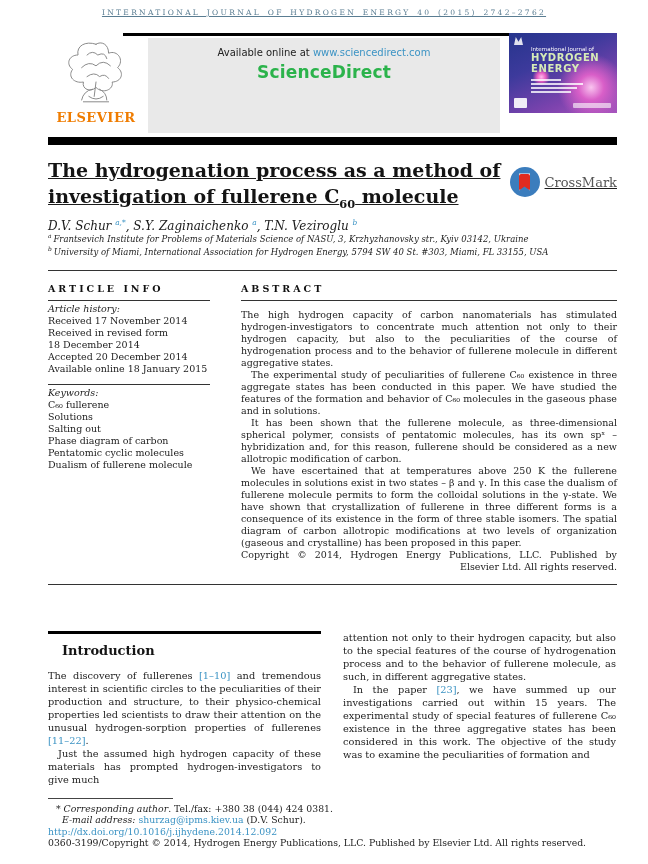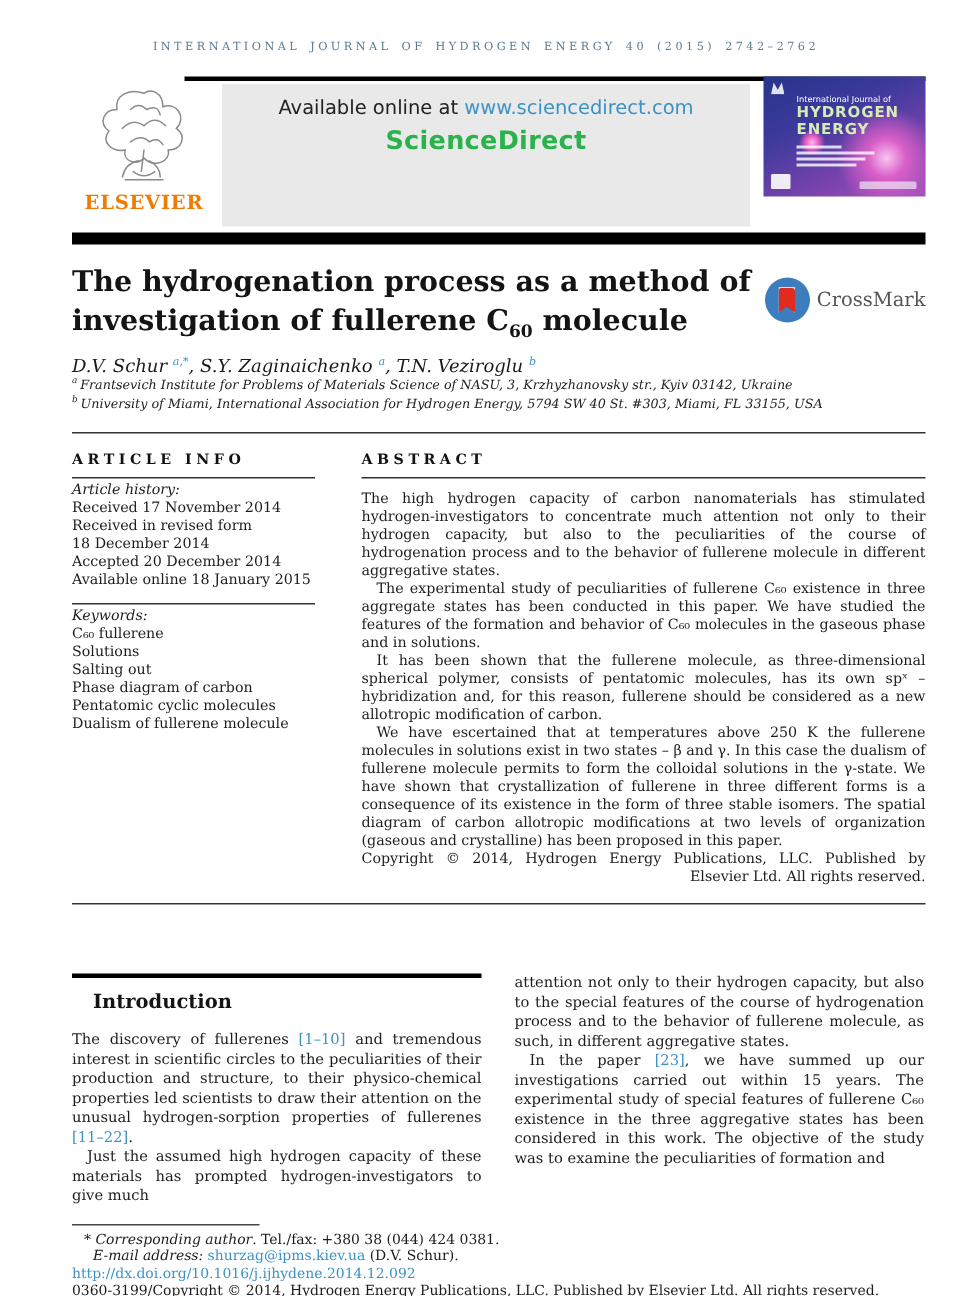--- a/index.html
+++ b/index.html
@@ -5,32 +5,32 @@
   html,body{margin:0;padding:0;background:#ffffff;}
   .page{position:relative;width:648px;height:864px;background:#fff;overflow:hidden;
         font-family:"DejaVu Serif",serif;color:#1c1c1c;margin:0 auto;}
   .content{padding:0 31px 0 48px;}
   sup,sub{line-height:0;font-size:65%;}
   .link{color:#3b93c4;}
   .cite{color:#3b93c4;}
   .it{font-style:italic;}
 
   
-  .running-head{padding-top:26px;text-align:center;font-size:7.5px;letter-spacing:2.3px;
-                color:#5a7d92;word-spacing:2px;}
+  .running-head{padding-top:8px;text-align:center;font-size:7.5px;letter-spacing:2.3px;
+                color:#5a7d92;word-spacing:2px;text-decoration:underline;}
 
   
   .masthead{position:relative;height:104px;margin-top:16px;}
   .rule-top{position:absolute;top:0;left:75px;right:0;height:3px;background:#000;}
   .els-box{position:absolute;left:0;top:2px;width:96px;text-align:center;}
   .els-tree{display:block;margin:2px auto 0;}
   .els-word{font-size:13px;font-weight:bold;color:#ef7c00;letter-spacing:0.5px;margin-top:1px;}
   .banner{position:absolute;left:100px;top:5px;width:352px;height:95px;background:#e9e9e9;text-align:center;
           font-family:"DejaVu Sans",sans-serif;}
-  .avail{padding-top:9px;font-size:13px;color:#222;}
+  .avail{padding-top:9px;font-size:10px;color:#222;}
   .sd{font-size:17px;font-weight:bold;color:#2bb34b;margin-top:4px;letter-spacing:0.2px;}
   .homepage{margin-top:29px;font-size:8.5px;letter-spacing:0.7px;color:#333;}
   .cover{position:absolute;right:0;top:0;width:108px;height:80px;overflow:hidden;text-align:left;
          font-family:"DejaVu Sans",sans-serif;
          background:
            radial-gradient(circle at 30% 55%, #ffb8ec 0%, #e55cc0 5%, rgba(160,60,170,0) 10%),
            radial-gradient(circle at 76% 68%, #f9c4ef 0%, #d95fc8 13%, rgba(150,50,160,0) 34%),
            linear-gradient(155deg,#25348c 0%,#3d3a9c 35%,#7c43ae 72%,#a855bd 100%);}
   .cov-logo{position:absolute;left:5px;top:4px;width:9px;height:8px;background:rgba(255,255,255,0.85);
             clip-path:polygon(0 100%,20% 0,50% 60%,80% 0,100% 100%);}
@@ -41,21 +41,21 @@
   .cov-lines i:nth-child(1){width:30px;}
   .cov-lines i:nth-child(2){width:52px;}
   .cov-lines i:nth-child(3){width:46px;}
   .cov-lines i:nth-child(4){width:40px;}
   .cov-foot{position:absolute;bottom:5px;left:5px;right:6px;display:flex;justify-content:space-between;align-items:flex-end;}
   .cov-ihe{width:13px;height:10px;background:rgba(255,255,255,0.9);border-radius:1px;}
   .cov-sd{width:38px;height:5px;background:rgba(255,255,255,0.6);border-radius:1px;}
   .bar-black{height:8px;background:#000;}
 
   
-  .title-row{display:flex;justify-content:space-between;margin-top:12px;}
+  .title-row{display:flex;justify-content:space-between;margin-top:12px;text-decoration:underline;}
   .title{width:470px;margin:0;font-size:19px;font-weight:bold;line-height:26px;color:#141414;}
   .title sub{font-size:60%;}
   .crossmark{display:flex;align-items:center;gap:5px;margin-top:8px;height:34px;}
   .cm-icon{width:30px;height:30px;border-radius:50%;background:#3b7dbd;display:flex;align-items:center;justify-content:center;}
   .cm-flag{display:block;width:11px;height:17px;background:#e02b20;border-radius:2px;box-shadow:0 0 0 2px #fff;
            clip-path:polygon(0 0,100% 0,100% 100%,50% 76%,0 100%);}
   .cm-label{font-size:13px;color:#555;}
 
   
   .authors{margin-top:10px;font-size:12px;font-style:italic;color:#1a1a1a;}

